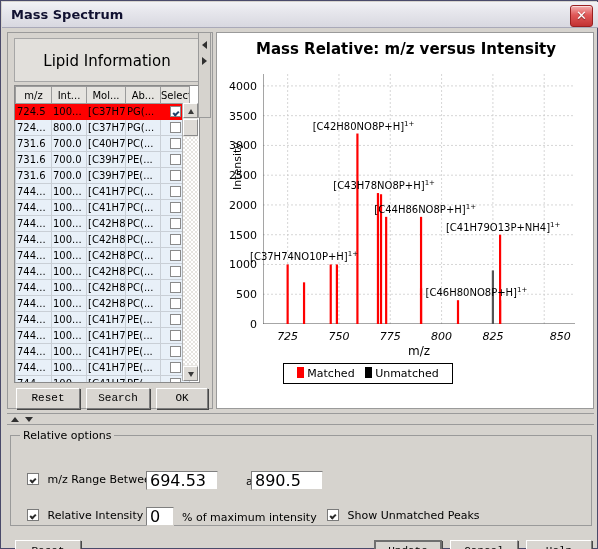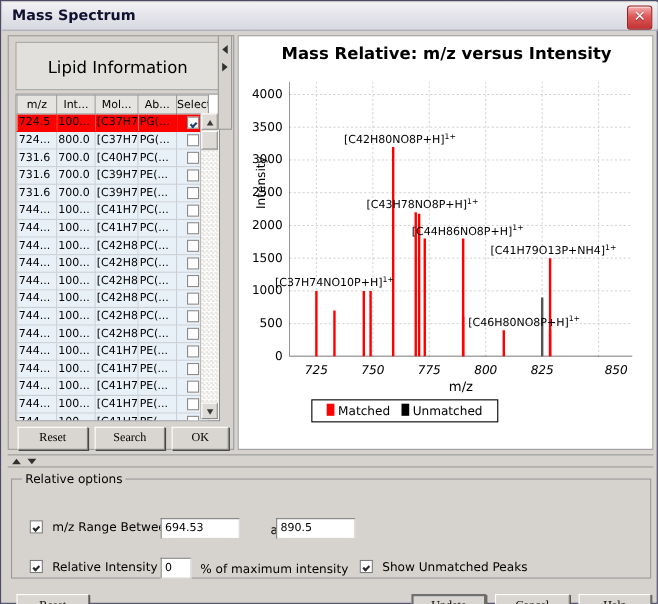--- a/index.html
+++ b/index.html
@@ -132,21 +132,21 @@
   }
   .vsplit .a1{top:8px;border-right:5px solid #303030;}
   .vsplit .a2{top:24px;border-left:5px solid #303030;}
   
   .btn{
     background:#d9d6d1;border:1px solid #fff;
     border-right-color:#7d7d7d;border-bottom-color:#7d7d7d;
     box-shadow:1px 1px 0 #484848;
     font-size:11px;color:#000;text-align:center;
     box-sizing:border-box;cursor:pointer;
-    font-family:Liberation Serif, serif;
+    font-family:Liberation Mono, monospace;
   }
   .btn.default{border:2px solid #6f6f6f;}
   #btn-reset-left{position:absolute;left:8px;top:355px;width:64px;height:21px;line-height:19px;}
   #btn-search{position:absolute;left:78px;top:355px;width:64px;height:21px;line-height:19px;}
   #btn-ok{position:absolute;left:148px;top:355px;width:52px;height:21px;line-height:19px;}
   
   .chart-panel{
     position:absolute;left:214px;top:4px;width:378px;height:377px;
     background:#ffffff;border:1px solid #9a9a9a;box-sizing:border-box;
   }
@@ -217,21 +217,21 @@
     vertical-align:-2px;cursor:pointer;
   }
   .chk.on:after{
     content:"";position:absolute;left:2px;top:4px;width:4px;height:2px;
     border-left:2px solid #2a2a2a;border-bottom:2px solid #2a2a2a;
     transform:rotate(-45deg);
   }
   .txtin{
     background:#fff;border:1px solid #7f7f7f;
     border-right-color:#d6d3ce;border-bottom-color:#d6d3ce;
-    box-sizing:border-box;font-size:10px;color:#000;
+    box-sizing:border-box;font-size:16px;color:#000;
     padding:2px 3px;outline:none;
     font-family:"DejaVu Sans","Liberation Sans",sans-serif;
   }
   .row-label{font-size:11px;color:#000;}
   
   #btn-reset-bottom{position:absolute;left:13px;top:512px;width:66px;height:23px;line-height:21px;}
   #btn-update{position:absolute;left:372px;top:512px;width:68px;height:23px;line-height:19px;}
   #btn-cancel{position:absolute;left:448px;top:512px;width:68px;height:23px;line-height:21px;}
   #btn-help{position:absolute;left:524px;top:512px;width:66px;height:23px;line-height:21px;}
 </style>

